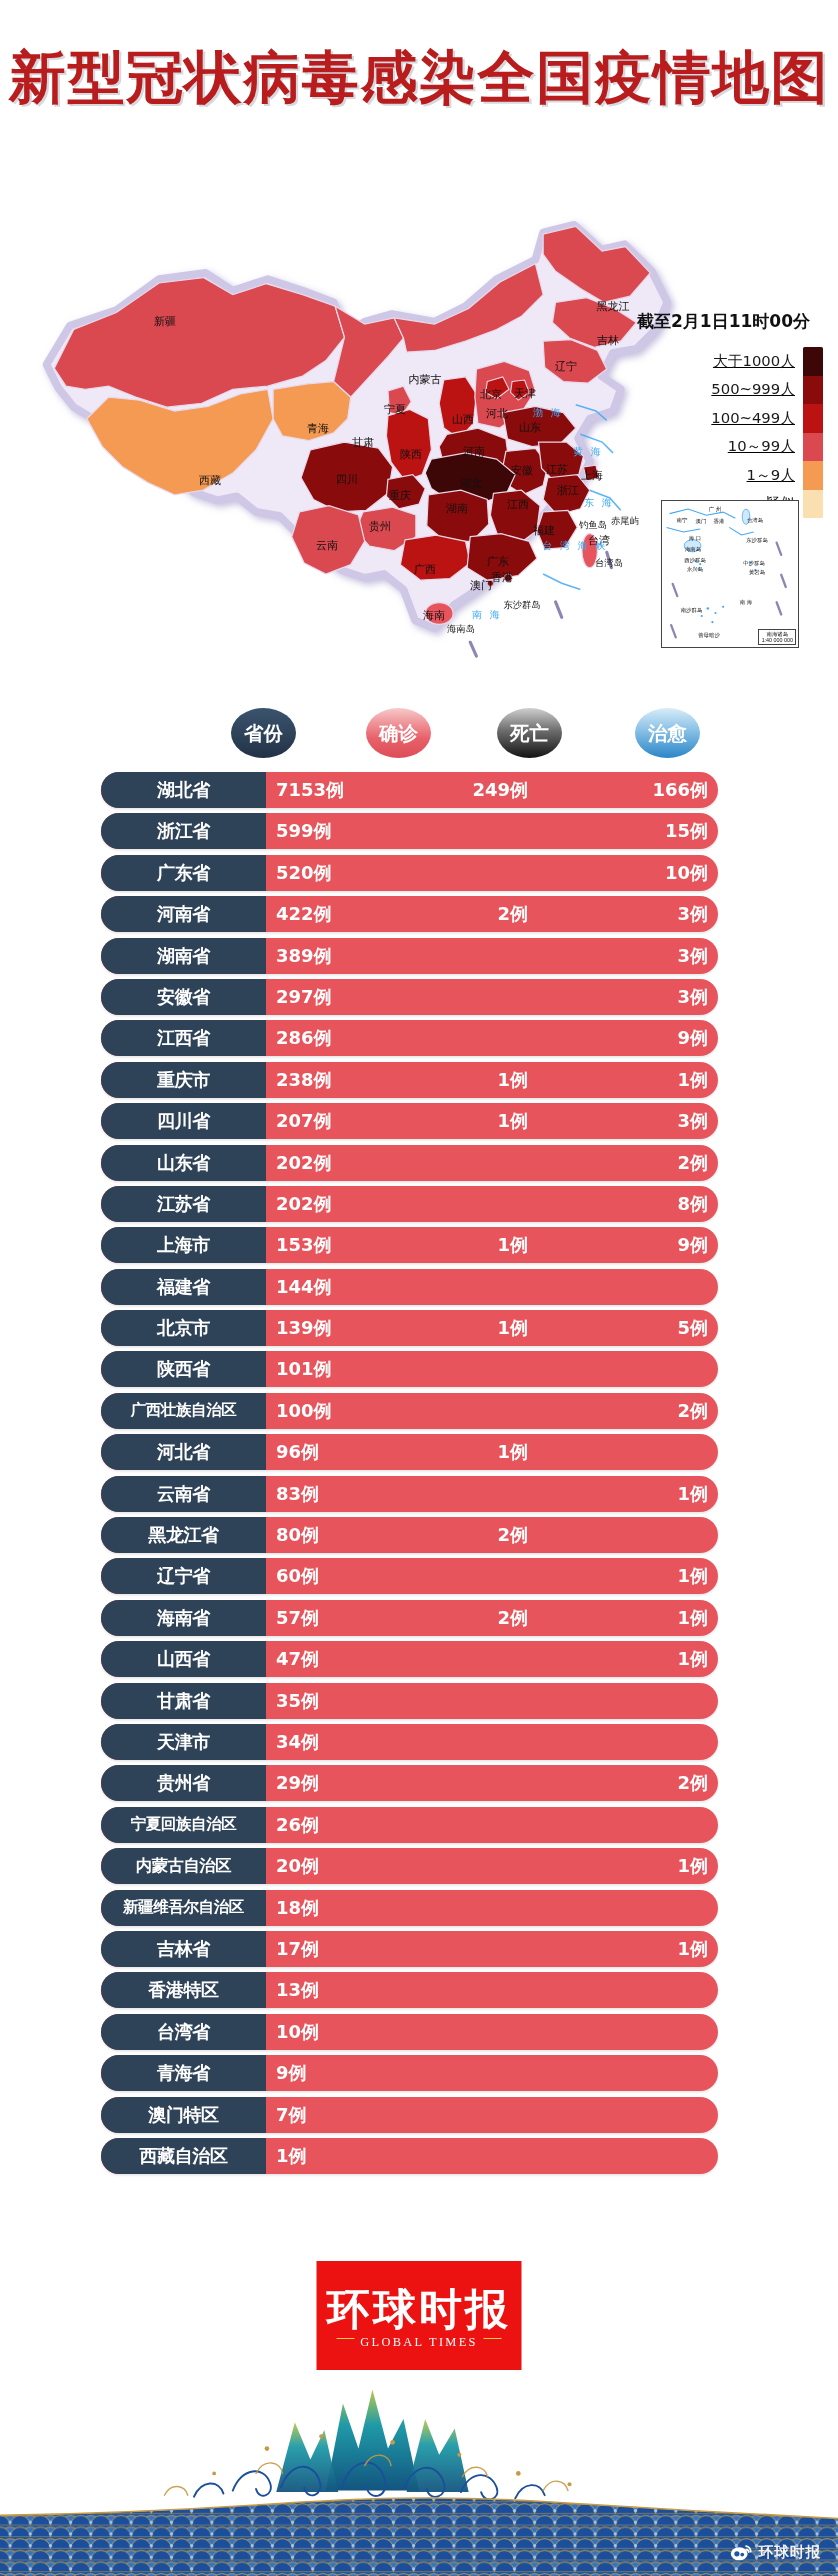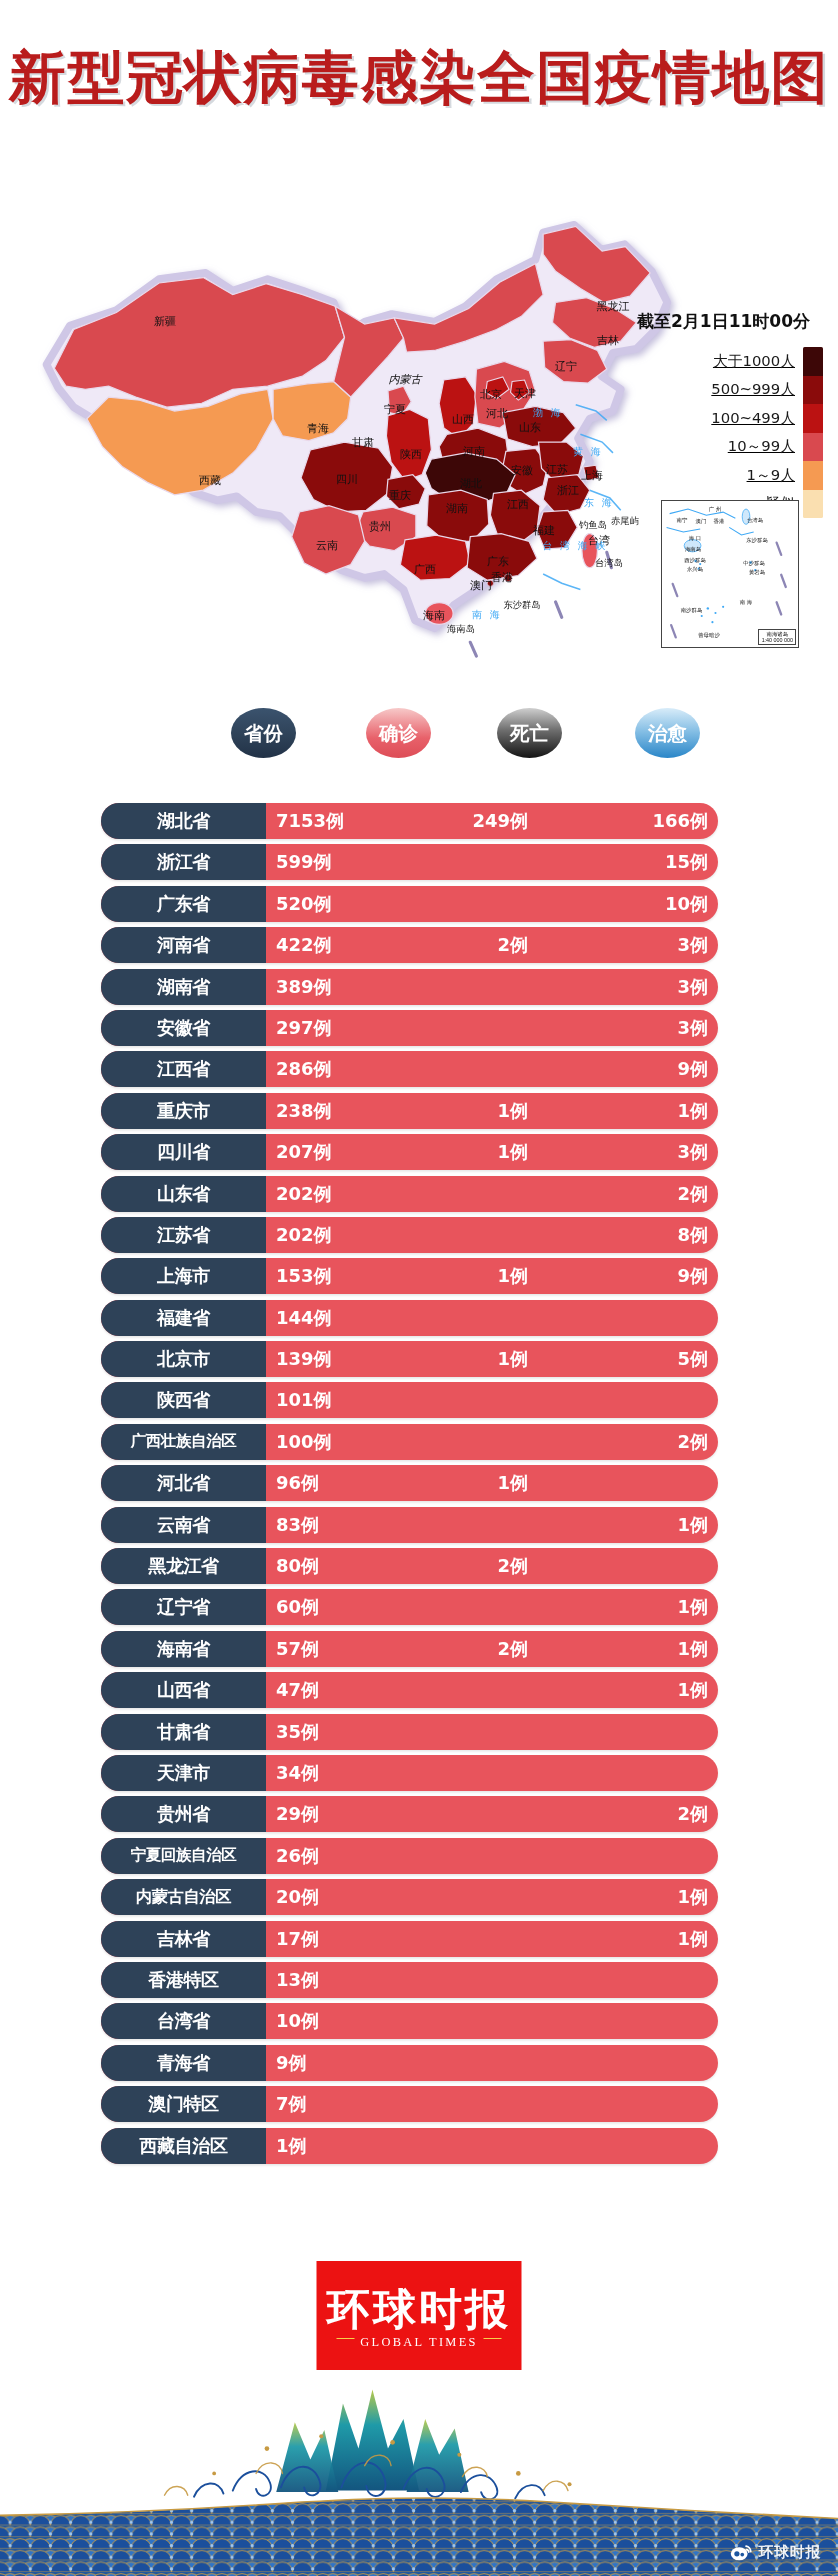--- a/index.html
+++ b/index.html
@@ -142,21 +142,21 @@
     display: flex; align-items: center; justify-content: center;
     font-size: 19.4px; font-weight: 700;
     color: #ffffff;
     font-family: "DejaVu Sans", "Liberation Sans", sans-serif;
   }
   .hbadge.province { left: 231px; background: linear-gradient(180deg,#3b536e 0%, #2e4258 55%, #223247 100%); }
   .hbadge.confirmed { left: 366px; background: linear-gradient(180deg,#f7c9c9 0%, #e8616a 60%, #dd4d57 100%); }
   .hbadge.deaths { left: 497px; background: linear-gradient(180deg,#cfcfcf 0%, #6d6d6d 45%, #141414 100%); }
   .hbadge.healed { left: 635px; background: linear-gradient(180deg,#d8ecf9 0%, #7fbbe3 50%, #2a86c8 100%); }
 
-  .rows { position: absolute; top: 803px; left: 0; width: 838px; }
+  .rows { position: absolute; top: 772px; left: 0; width: 838px; }
 
   .row {
     position: relative;
     height: 36px;
     margin-bottom: 5.4px;
     display: flex;
     align-items: stretch;
   }
   .row .bar {
     position: absolute;
@@ -397,21 +397,21 @@
         <div style="background: rgb(245, 154, 82);"></div>
         <div style="background: rgb(250, 223, 176);"></div>
       </div>
     </div>
 
     <div id="prov-labels">
         <span class="prov-label" style="left: 165px; top: 135px;">新疆</span>
         <span class="prov-label" style="left: 613px; top: 120px;">黑龙江</span>
         <span class="prov-label" style="left: 608px; top: 154px;">吉林</span>
         <span class="prov-label" style="left: 566px; top: 180px;">辽宁</span>
-        <span class="prov-label" style="left: 405px; top: 193px; font-style: italic;">内蒙古</span>
+        <span class="prov-label" style="left: 425px; top: 193px;">内蒙古</span>
         <span class="prov-label" style="left: 491px; top: 208px;">北京</span>
         <span class="prov-label" style="left: 525px; top: 207px;">天津</span>
         <span class="prov-label" style="left: 497px; top: 227px;">河北</span>
         <span class="prov-label" style="left: 395px; top: 223px;">宁夏</span>
         <span class="prov-label" style="left: 463px; top: 233px;">山西</span>
         <span class="prov-label" style="left: 530px; top: 241px;">山东</span>
         <span class="prov-label" style="left: 318px; top: 242px;">青海</span>
         <span class="prov-label" style="left: 363px; top: 256px;">甘肃</span>
         <span class="prov-label" style="left: 411px; top: 268px;">陕西</span>
         <span class="prov-label" style="left: 474px; top: 265px;">河南</span>
@@ -692,20 +692,27 @@
       </div>
       <div class="row">
         <div class="bar"></div>
         <div class="pname" style="font-size: 16.3px;">内蒙古自治区</div>
         <div class="c-conf">20例</div>
         <div class="c-death"></div>
         <div class="c-heal">1例</div>
       </div>
       <div class="row">
         <div class="bar"></div>
+        <div class="pname" style="font-size: 15.5px;">新疆维吾尔自治区</div>
+        <div class="c-conf">18例</div>
+        <div class="c-death"></div>
+        <div class="c-heal"></div>
+      </div>
+      <div class="row">
+        <div class="bar"></div>
         <div class="pname">吉林省</div>
         <div class="c-conf">17例</div>
         <div class="c-death"></div>
         <div class="c-heal">1例</div>
       </div>
       <div class="row">
         <div class="bar"></div>
         <div class="pname">香港特区</div>
         <div class="c-conf">13例</div>
         <div class="c-death"></div>

